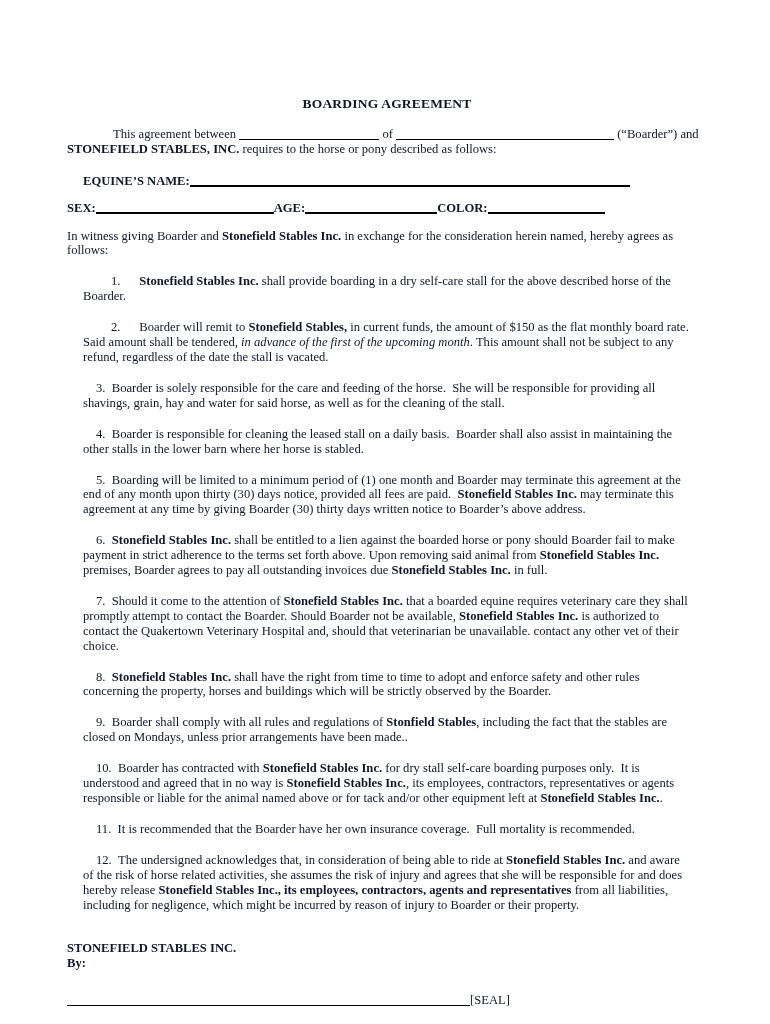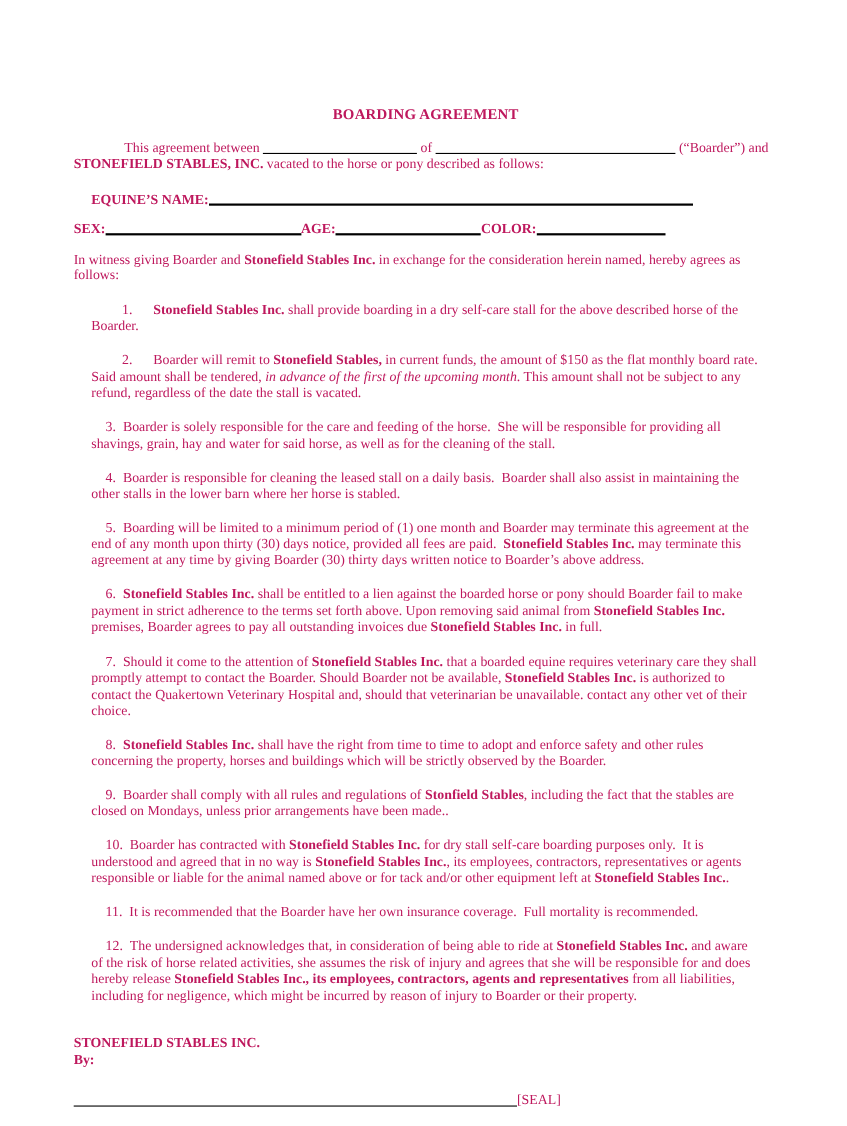--- a/index.html
+++ b/index.html
@@ -2,21 +2,21 @@
 <html><head>
 <meta charset="utf-8">
 <style>
   html,body{margin:0;padding:0;background:#fff;}
   .page{
     position:relative;
     width:770px;height:1024px;
     background:#ffffff;
     font-family:"Liberation Serif","DejaVu Serif",serif;
     font-size:12.6px;line-height:14.9px;
-    color:#be185d;
+    color:#0f172a;
     overflow:hidden;
   }
   .content{position:absolute;left:67px;top:0;width:640px;}
   .doc-title{
     margin-top:97px;
     text-align:center;
     font-weight:bold;
     font-size:13.5px;
     letter-spacing:.2px;
   }
@@ -43,21 +43,21 @@
   }
 </style>
 </head>
 <body>
 
 <div class="page">
   <div class="content">
 
     <div class="doc-title">BOARDING AGREEMENT</div>
 
-    <p class="intro"><span>This agreement between </span><span class="blank" style="width: 140px;"></span><span> of </span><span class="blank" style="width: 218px;"></span><span> (“Boarder”) and </span><span class="b">STONEFIELD STABLES, INC.</span><span> vacated to the horse or pony described as follows:</span></p>
+    <p class="intro"><span>This agreement between </span><span class="blank" style="width: 140px;"></span><span> of </span><span class="blank" style="width: 218px;"></span><span> (“Boarder”) and </span><span class="b">STONEFIELD STABLES, INC.</span><span> requires to the horse or pony described as follows:</span></p>
 
     <p class="equine-row"><span class="b">EQUINE’S NAME:</span><span class="blank" style="width: 440px; border-bottom-width: 2px;"></span></p>
 
     <p class="sex-row"><span class="b">SEX:</span><span class="blank" style="width: 178px; border-bottom-width: 2px;"></span><span class="b">AGE:</span><span class="blank" style="width: 132px; border-bottom-width: 2px;"></span><span class="b">COLOR:</span><span class="blank" style="width: 117px; border-bottom-width: 2px;"></span></p>
 
     <p class="witness"><span>In witness giving Boarder and </span><span class="b">Stonefield Stables Inc.</span><span> in exchange for the consideration herein named, hereby agrees as follows:</span></p>
 
     <div>
       <p class="clause ind-wide"><span>1.&nbsp;&nbsp;&nbsp;&nbsp;&nbsp;&nbsp;</span><span class="b">Stonefield Stables Inc.</span><span> shall provide boarding in a dry self-care stall for the above described horse of the Boarder.</span></p>
       <p class="clause ind-wide"><span>2.&nbsp;&nbsp;&nbsp;&nbsp;&nbsp;&nbsp;Boarder will remit to </span><span class="b">Stonefield Stables,</span><span> in current funds, the amount of $150 as the flat monthly board rate. Said amount shall be tendered, </span><span class="i">in advance of the first of the upcoming month</span><span>. This amount shall not be subject to any refund, regardless of the date the stall is vacated.</span></p>

